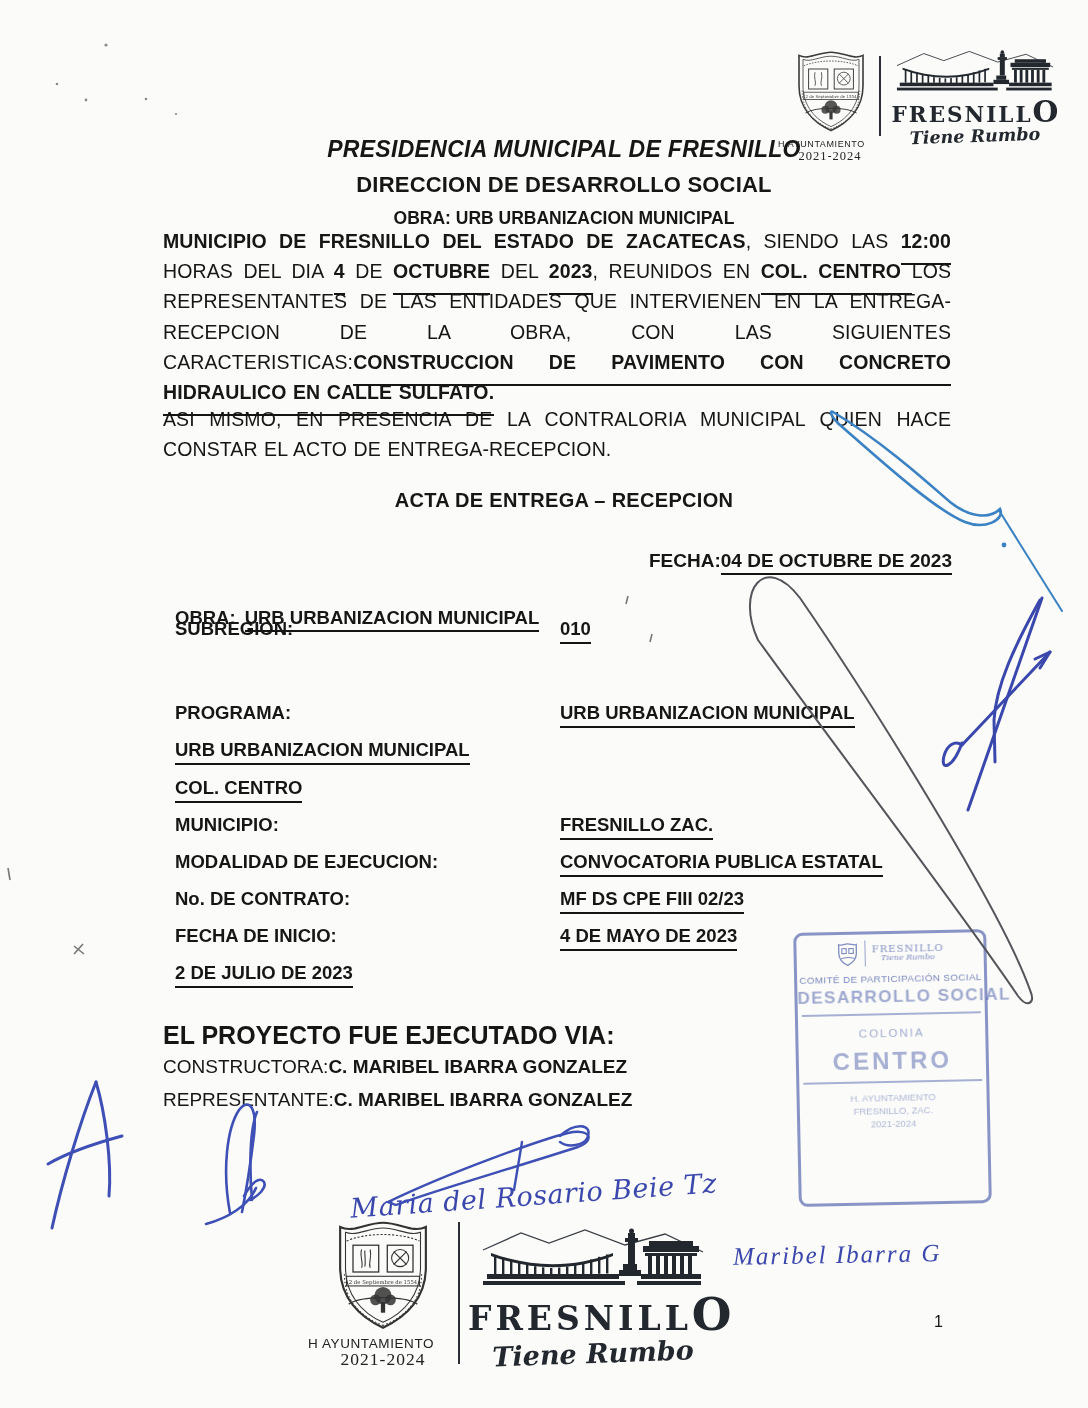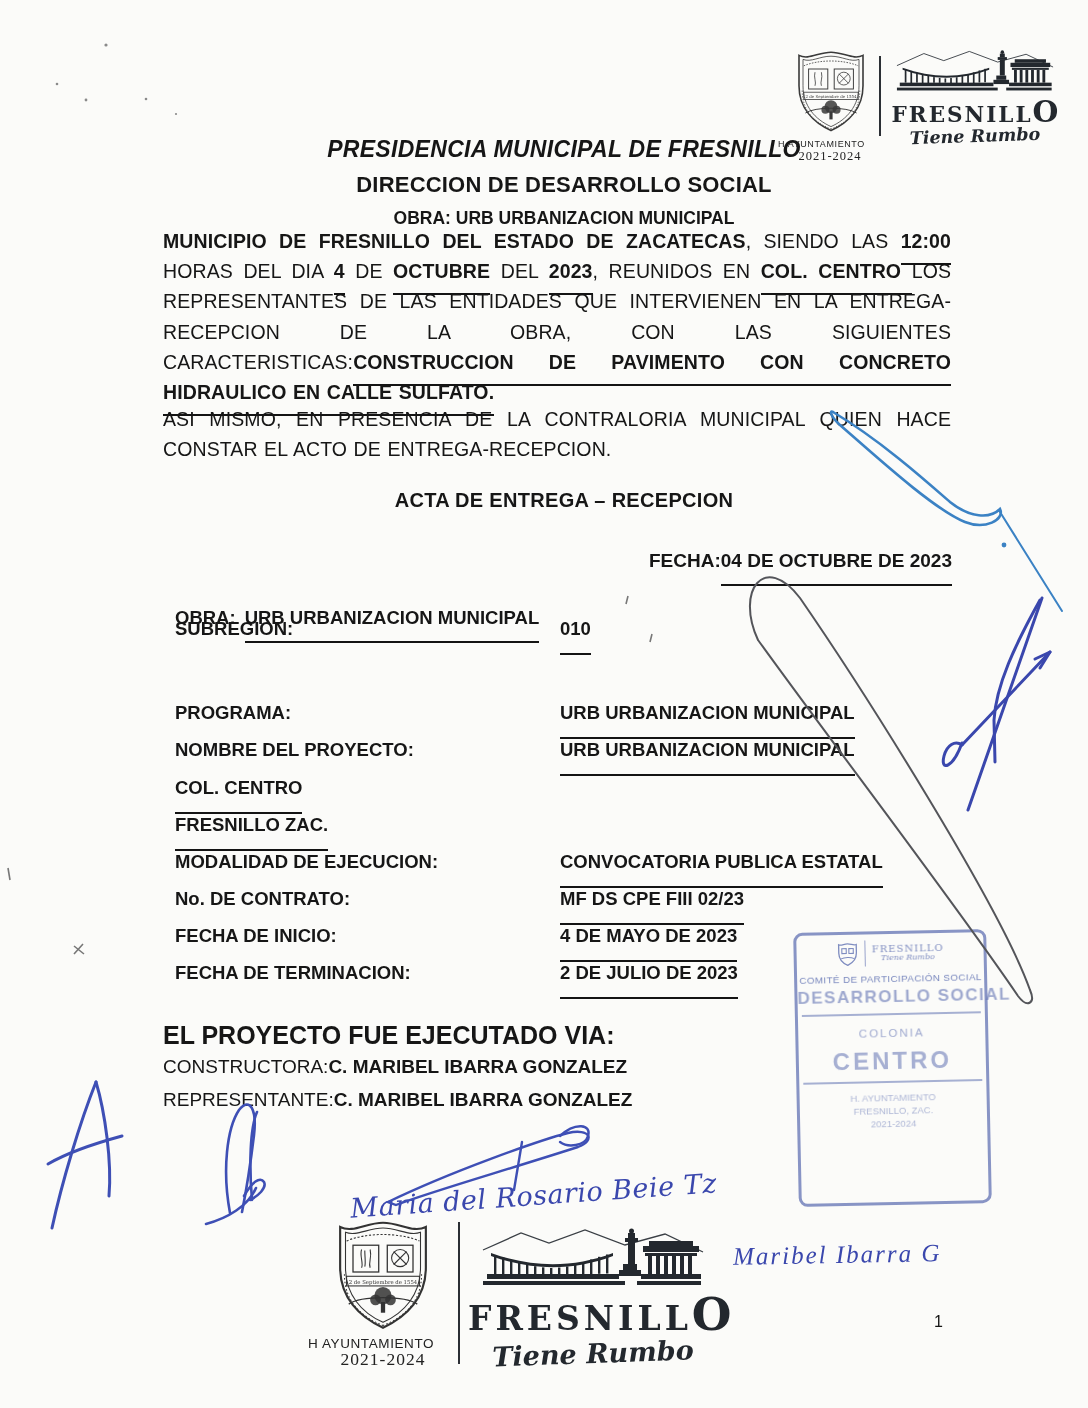--- a/index.html
+++ b/index.html
@@ -17,21 +17,21 @@
   .hdr{left:20px;top:136px;width:1088px;text-align:center;}
   .hdr .title{font-size:23px;font-weight:700;font-style:italic;letter-spacing:.3px;}
   .hdr .subtitle{font-size:22px;font-weight:700;margin-top:9px;letter-spacing:.2px;}
   .hdr .obraline{font-size:17.5px;font-weight:700;margin-top:10px;}
   
   .para{left:163px;width:788px;font-size:19.5px;line-height:30.2px;text-align:justify;letter-spacing:.1px;word-spacing:1px;}
   .seg-b{font-weight:700;}
   .seg-u{border-bottom:2.2px solid #141414;padding-bottom:11px;}
   .acta{left:20px;top:489px;width:1088px;text-align:center;font-size:20px;font-weight:700;letter-spacing:.3px;}
   .fecha{top:550px;right:136px;font-size:19px;font-weight:700;}
-  .uv{border-bottom:2.2px solid #141414;padding-bottom:13px;}
+  .uv{border-bottom:2.2px solid #141414;padding-bottom:2px;}
   
   .obra-row{left:175px;top:607px;font-size:18.5px;font-weight:700;}
   .obra-row .uv{margin-left:9px;}
   .frow{left:175px;width:800px;display:flex;font-size:18.5px;font-weight:700;}
   .flabel{width:385px;flex:0 0 385px;}
   .fvalue{white-space:nowrap;}
   .ej-title{left:163px;top:1021px;font-size:25px;font-weight:700;}
   .ej-row{left:163px;font-size:19px;}
   .ej-row b{font-weight:700;}
   
@@ -171,43 +171,42 @@
 
 <div class="abs frow" style="top:618px">
     <span class="flabel">SUBREGION:</span>
     <span class="fvalue uv">010</span>
   </div>
 <div class="abs frow" style="top:702px">
     <span class="flabel">PROGRAMA:</span>
     <span class="fvalue uv">URB URBANIZACION MUNICIPAL</span>
   </div>
 <div class="abs frow" style="top:739px">
-    <span class="flabel">NOMBRE DEL PROYECTO:</span>
     <span class="fvalue uv">URB URBANIZACION MUNICIPAL</span>
   </div>
 <div class="abs frow" style="top:777px">
     <span class="fvalue uv">COL. CENTRO</span>
   </div>
 <div class="abs frow" style="top:814px">
+    <span class="flabel">MUNICIPIO:</span>
     <span class="fvalue uv">FRESNILLO ZAC.</span>
   </div>
 <div class="abs frow" style="top:851px">
     <span class="flabel">MODALIDAD DE EJECUCION:</span>
     <span class="fvalue uv">CONVOCATORIA PUBLICA ESTATAL</span>
   </div>
 <div class="abs frow" style="top:888px">
     <span class="flabel">No. DE CONTRATO:</span>
     <span class="fvalue uv">MF DS CPE FIII 02/23</span>
   </div>
 <div class="abs frow" style="top:925px">
     <span class="flabel">FECHA DE INICIO:</span>
     <span class="fvalue uv">4 DE MAYO DE 2023</span>
   </div>
 <div class="abs frow" style="top:962px">
-    <span class="flabel">FECHA DE TERMINACION:</span>
     <span class="fvalue uv">2 DE JULIO DE 2023</span>
   </div>
 
 <div class="abs ej-title">EL PROYECTO FUE EJECUTADO VIA:</div>
 <div class="abs ej-row" style="top:1056px"><span>CONSTRUCTORA:</span><b>C. MARIBEL IBARRA GONZALEZ</b></div>
 <div class="abs ej-row" style="top:1089px"><span>REPRESENTANTE:</span><b>C. MARIBEL IBARRA GONZALEZ</b></div>
 
 <div class="abs stamp">
   <div class="hdrrow">
     <svg width="22" height="26" viewBox="0 0 100 112">

